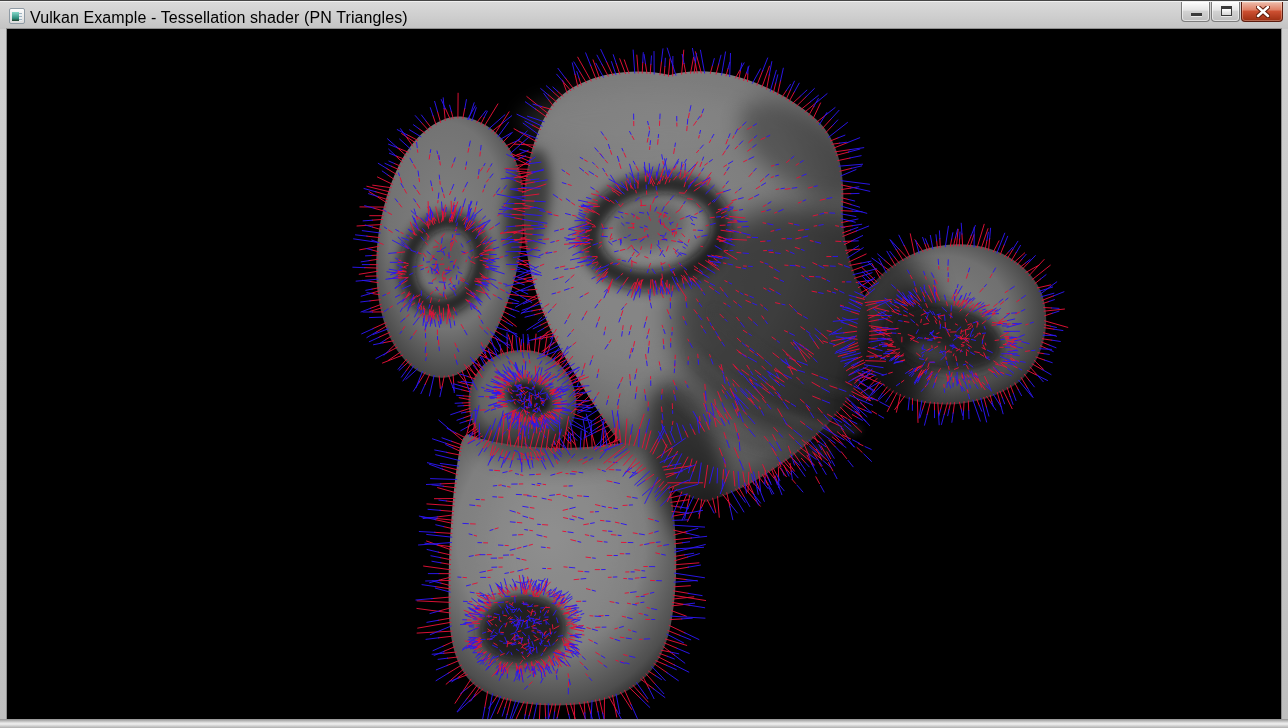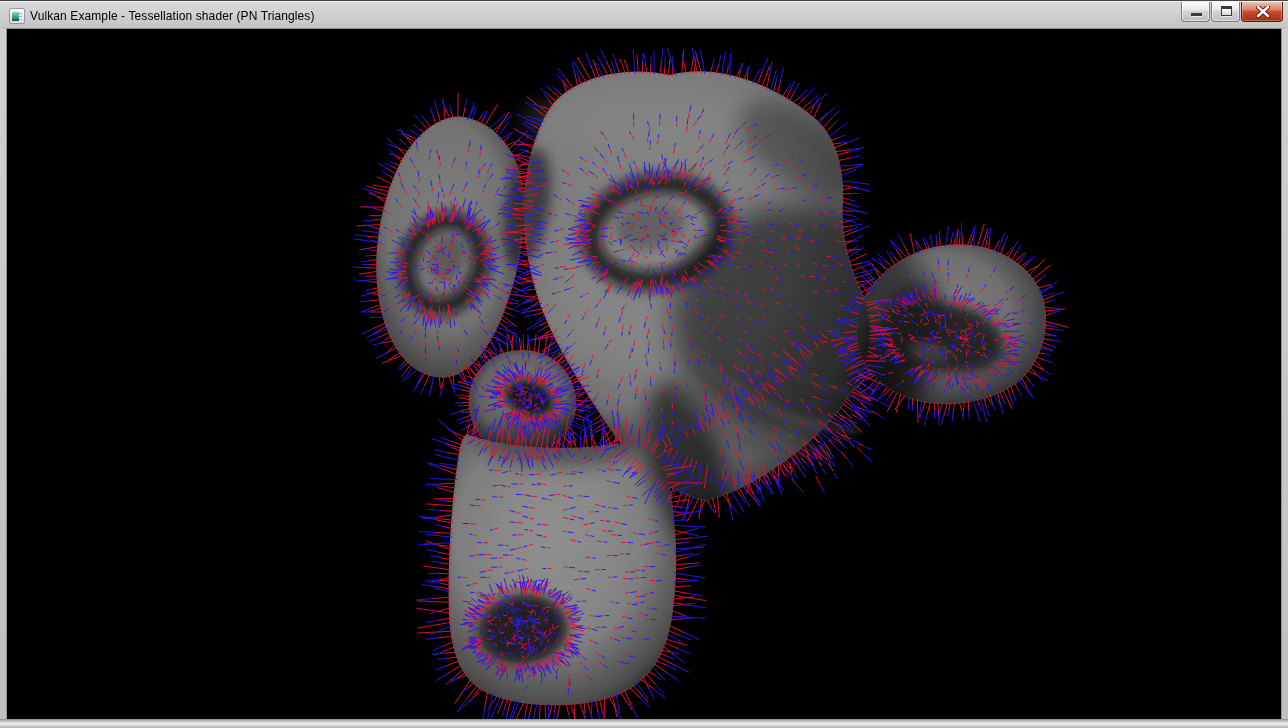--- a/index.html
+++ b/index.html
@@ -9,21 +9,21 @@
     font-family:"Liberation Sans",sans-serif;
     overflow:hidden;
   }
   .titlebar{
     position:absolute;left:0;top:0;width:100%;height:29px;box-sizing:border-box;
     background:linear-gradient(180deg,#dadada,#cecece 55%,#c3c3c3);
     border-top:1px solid #454545;
     box-shadow:inset 0 1px 0 #efefef;
   }
   .title-text{
-    position:absolute;left:30px;top:8px;font-size:12px;color:#000;
+    position:absolute;left:30px;top:8px;font-size:16px;color:#000;
     white-space:nowrap;letter-spacing:0.1px;
   }
   .app-icon{
     position:absolute;left:9px;top:7px;width:16px;height:16px;box-sizing:border-box;
     background:linear-gradient(180deg,#fdfdfd,#dcdcdc);
     border:1px solid #8f9ba5;border-radius:2px;
   }
   .app-icon::before{
     content:"";position:absolute;left:2px;top:3px;width:7px;height:9px;
     background:linear-gradient(180deg,#86d7c9,#2e8f7e 70%,#23432d);

